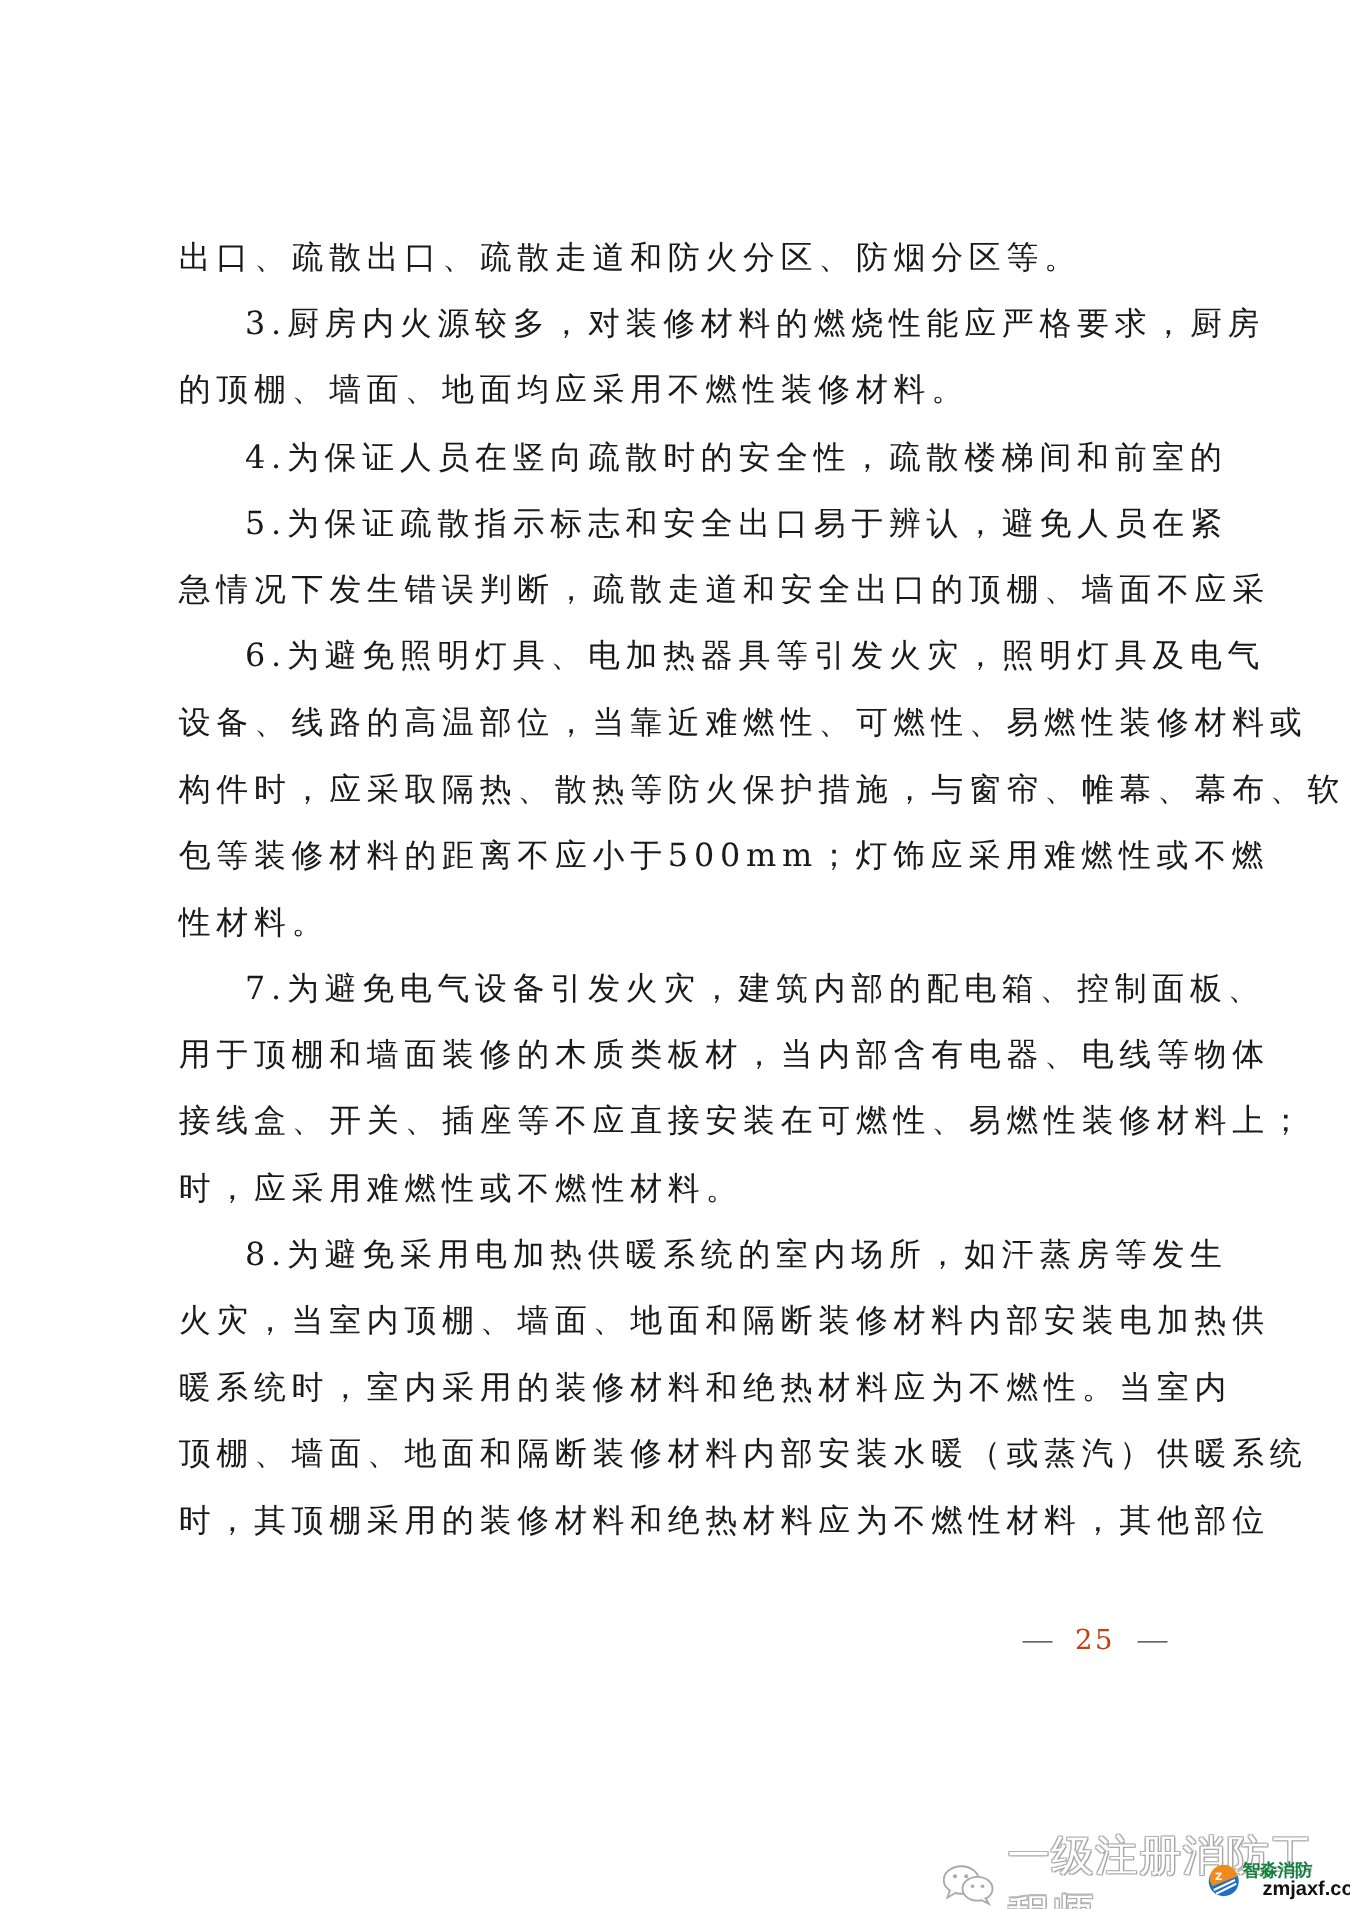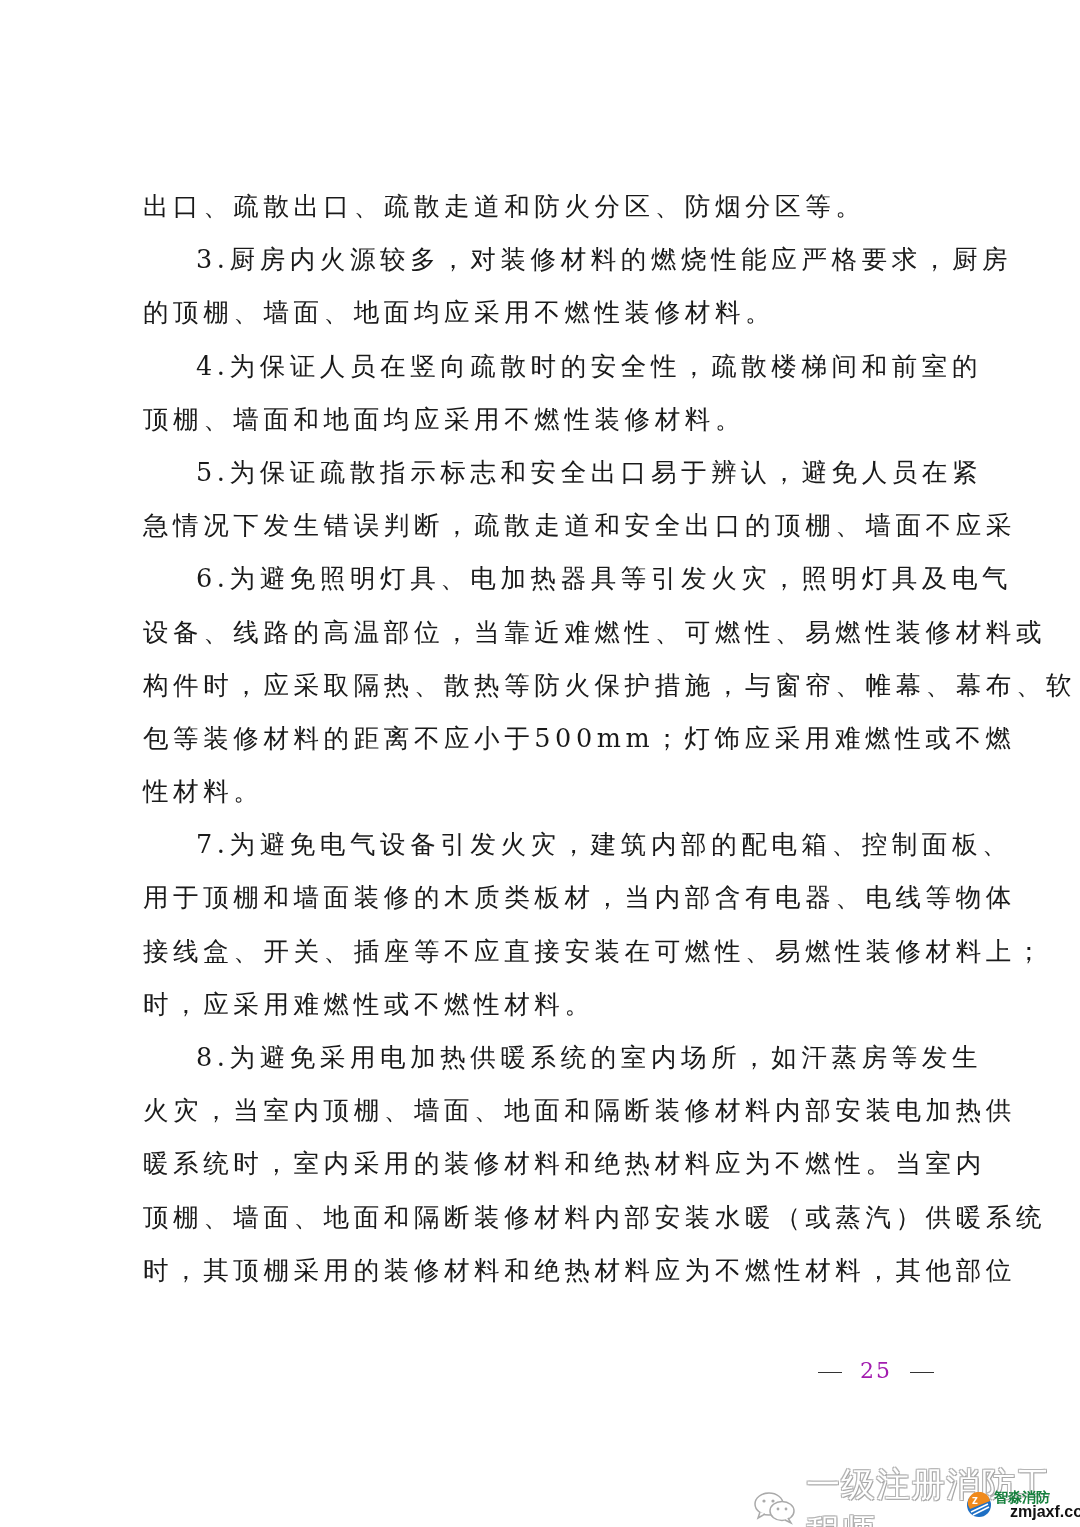--- a/index.html
+++ b/index.html
@@ -3,22 +3,22 @@
   <meta charset="utf-8">
   <style>
     html, body { margin: 0; padding: 0; background: #ffffff; }
     body { width: 1080px; height: 1527px; position: relative; overflow: hidden;
       font-family: "DejaVu Serif", "Liberation Serif", serif; color: #1a1a1a; }
     .page { position: absolute; left: 0; top: 0; width: 1080px; height: 1527px; }
     .body-text { position: absolute; left: 143px; top: 180px; width: 795px; }
     .line { height: 53.2px; line-height: 53.2px; font-size: 25.5px; white-space: nowrap;
       letter-spacing: 4.6px; overflow: visible; }
     .line.indent { padding-left: 53px; text-align: right; }
-    .page-number { position: absolute; left: 800px; top: 1358px; font-size: 22px;
-      color: #a21caf; letter-spacing: 2px; white-space: nowrap; }
+    .page-number { position: absolute; left: 800px; top: 1300px; font-size: 22px;
+      color: #c2410c; letter-spacing: 2px; white-space: nowrap; }
     .page-number .dash { display: inline-block; width: 24px; height: 1px; background: #333;
       vertical-align: middle; margin: 0 18px; }
     .watermark { position: absolute; left: 752px; top: 1462px; display: flex; align-items: center; }
     .wechat-icon { width: 46px; height: 34px; position: relative; }
     .wm-text { font-family: "DejaVu Sans", "Liberation Sans", sans-serif; font-size: 34px;
       color: #ffffff; letter-spacing: 1px; margin-left: 8px;
       text-shadow: 0 0 1px #888, 1px 1px 0 #aaa, -1px -1px 0 #bbb, 1px -1px 0 #bbb, -1px 1px 0 #bbb; }
     .logo { position: absolute; left: 966px; top: 1490px; display: flex; align-items: center; }
     .logo-mark { width: 26px; height: 26px; }
     .logo-text { margin-left: 2px; line-height: 1; }
@@ -27,21 +27,20 @@
   </style>
 </head>
 <body>
 
 <div class="page">
   <div class="body-text" id="body-text">
       <div class="line">出口、疏散出口、疏散走道和防火分区、防烟分区等。</div>
       <div class="line indent">3.厨房内火源较多，对装修材料的燃烧性能应严格要求，厨房</div>
       <div class="line">的顶棚、墙面、地面均应采用不燃性装修材料。</div>
       <div class="line indent">4.为保证人员在竖向疏散时的安全性，疏散楼梯间和前室的</div>
-      <div class="line">顶棚、墙面和地面均应采用不燃性装修材料。</div>
       <div class="line indent">5.为保证疏散指示标志和安全出口易于辨认，避免人员在紧</div>
       <div class="line">急情况下发生错误判断，疏散走道和安全出口的顶棚、墙面不应采</div>
       <div class="line indent">6.为避免照明灯具、电加热器具等引发火灾，照明灯具及电气</div>
       <div class="line">设备、线路的高温部位，当靠近难燃性、可燃性、易燃性装修材料或</div>
       <div class="line">构件时，应采取隔热、散热等防火保护措施，与窗帘、帷幕、幕布、软</div>
       <div class="line">包等装修材料的距离不应小于500mm；灯饰应采用难燃性或不燃</div>
       <div class="line">性材料。</div>
       <div class="line indent">7.为避免电气设备引发火灾，建筑内部的配电箱、控制面板、</div>
       <div class="line">用于顶棚和墙面装修的木质类板材，当内部含有电器、电线等物体</div>
       <div class="line">接线盒、开关、插座等不应直接安装在可燃性、易燃性装修材料上；</div>

